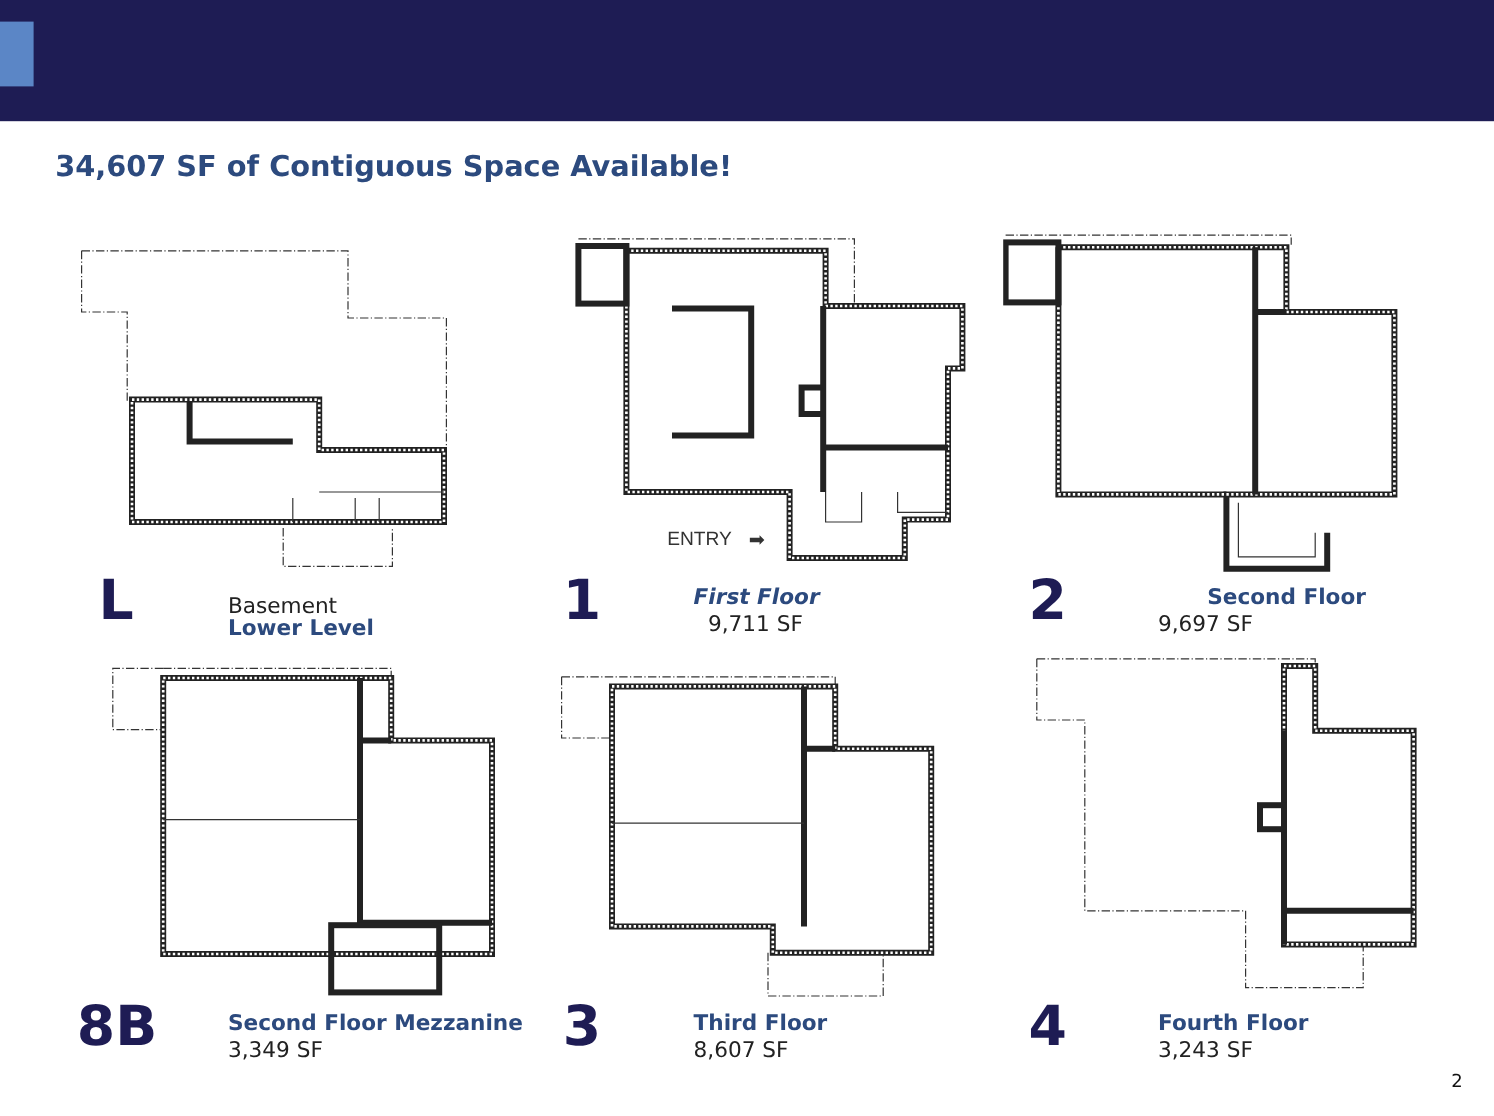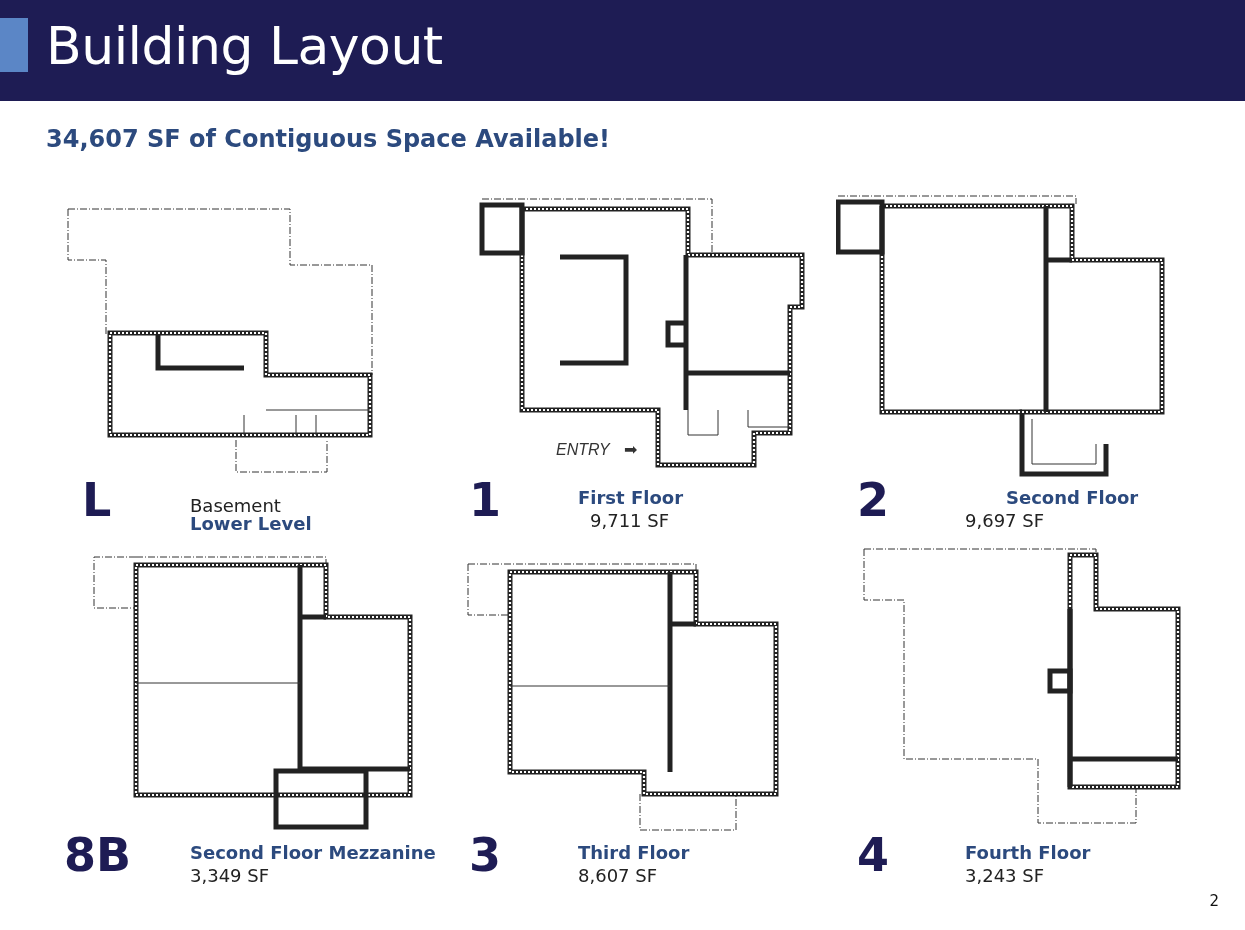--- a/index.html
+++ b/index.html
@@ -1,37 +1,36 @@
 <!DOCTYPE html>
 <html><head>
 <meta charset="utf-8">
 <style>
   html,body{margin:0;padding:0;}
   body{width:1245px;height:930px;background:#ffffff;position:relative;overflow:hidden;font-family:"DejaVu Sans","Liberation Sans",sans-serif;}
   .header{position:absolute;left:0;top:0;width:1245px;height:101px;background:#1e1c54;}
   .accent{position:absolute;left:0;top:18px;width:28px;height:54px;background:#5b86c6;}
   .title{position:absolute;left:46px;top:14px;color:#ffffff;font-size:52px;line-height:64px;letter-spacing:-0.5px;}
   .subtitle{position:absolute;left:46px;top:124px;color:#2c4a7e;font-size:24px;font-weight:bold;line-height:30px;}
-  .plan{position:absolute;font-style:italic;}
+  .plan{position:absolute;}
   .plan svg{display:block;}
   .num{position:absolute;color:#1e1c54;font-weight:bold;font-size:46px;line-height:50px;}
   .lbl{position:absolute;color:#2c4a7e;font-weight:bold;font-size:18px;line-height:22px;}
   .sf{position:absolute;color:#222222;font-size:18px;line-height:22px;}
   .page{position:absolute;right:26px;top:892px;font-size:15px;color:#111111;}
   .wall{fill:none;stroke:#222;stroke-width:5;}
   .walli{fill:none;stroke:#fff;stroke-width:2.2;stroke-dasharray:2 2;}
   .dash{fill:none;stroke:#333;stroke-width:1;stroke-dasharray:7 2 1 2;}
   .thin{fill:none;stroke:#333;stroke-width:1;}
 </style>
 </head>
 <body>
 
 <div class="header">
   <div class="accent"></div>
-  <div class="title">Building Layout</div>
 </div>
 
 <div class="subtitle">34,607 SF of Contiguous Space Available!</div>
 
 <div class="plan" style="left:66px;top:205px;">
   <svg width="310" height="270" viewBox="0 0 310 270">
     <polyline class="dash" points="2,4 224,4 224,60 306,60 306,170"></polyline>
     <polyline class="dash" points="2,4 2,55 40,55 40,130"></polyline>
     <polyline class="dash" points="170,235 170,267 261,267 261,235"></polyline>
     <path class="wall" d="M44,128 L200,128 L200,170 L304,170 L304,230 L44,230 Z M92,128 L92,163 L178,163"></path>
@@ -49,21 +48,21 @@
     <path class="wall" d="M44,14 L210,14 L210,60 L324,60 L324,112 L312,112 L312,238 L276,238 L276,270 L180,270 L180,215 L44,215 Z"></path>
     <path class="walli" d="M44,14 L210,14 L210,60 L324,60 L324,112 L312,112 L312,238 L276,238 L276,270 L180,270 L180,215 L44,215 Z"></path>
     <rect class="wall" x="4" y="10" width="40" height="48"></rect>
     <path class="wall" d="M82,62 L148,62 L148,168 L82,168 M208,60 L208,215 M208,178 L312,178 M200,128 L208,128 L208,150 L190,150 L190,128 Z"></path>
     <path class="thin" d="M210,215 L210,240 L240,240 L240,215 M270,215 L270,232 L312,232"></path>
   </svg>
 </div>
 <div class="plan" style="left:556px;top:441px;font-family:'Liberation Sans',sans-serif;font-size:16px;color:#333;">ENTRY</div>
 <div class="plan" style="left:624px;top:440px;font-size:16px;color:#333;">➡</div>
 <div class="num" style="left:469px;top:475px;">1</div>
-<div class="lbl" style="left:578px;top:487px;">First Floor</div>
+<div class="lbl" style="left:578px;top:487px;font-style:italic;">First Floor</div>
 <div class="sf" style="left:590px;top:510px;">9,711 SF</div>
 
 <div class="plan" style="left:836px;top:194px;">
   <svg width="335" height="285" viewBox="0 0 335 285">
     <polyline class="dash" points="2,2 240,2 240,10"></polyline>
     <path class="wall" d="M46,12 L236,12 L236,66 L326,66 L326,218 L186,218 L186,280 L270,280 L270,250"></path>
     <path class="wall" d="M46,12 L46,218 L186,218"></path>
     <path class="walli" d="M46,12 L236,12 L236,66 L326,66 L326,218 L46,218 Z"></path>
     <rect class="wall" x="2" y="8" width="44" height="50"></rect>
     <path class="wall" d="M210,12 L210,218 M210,66 L236,66"></path>

